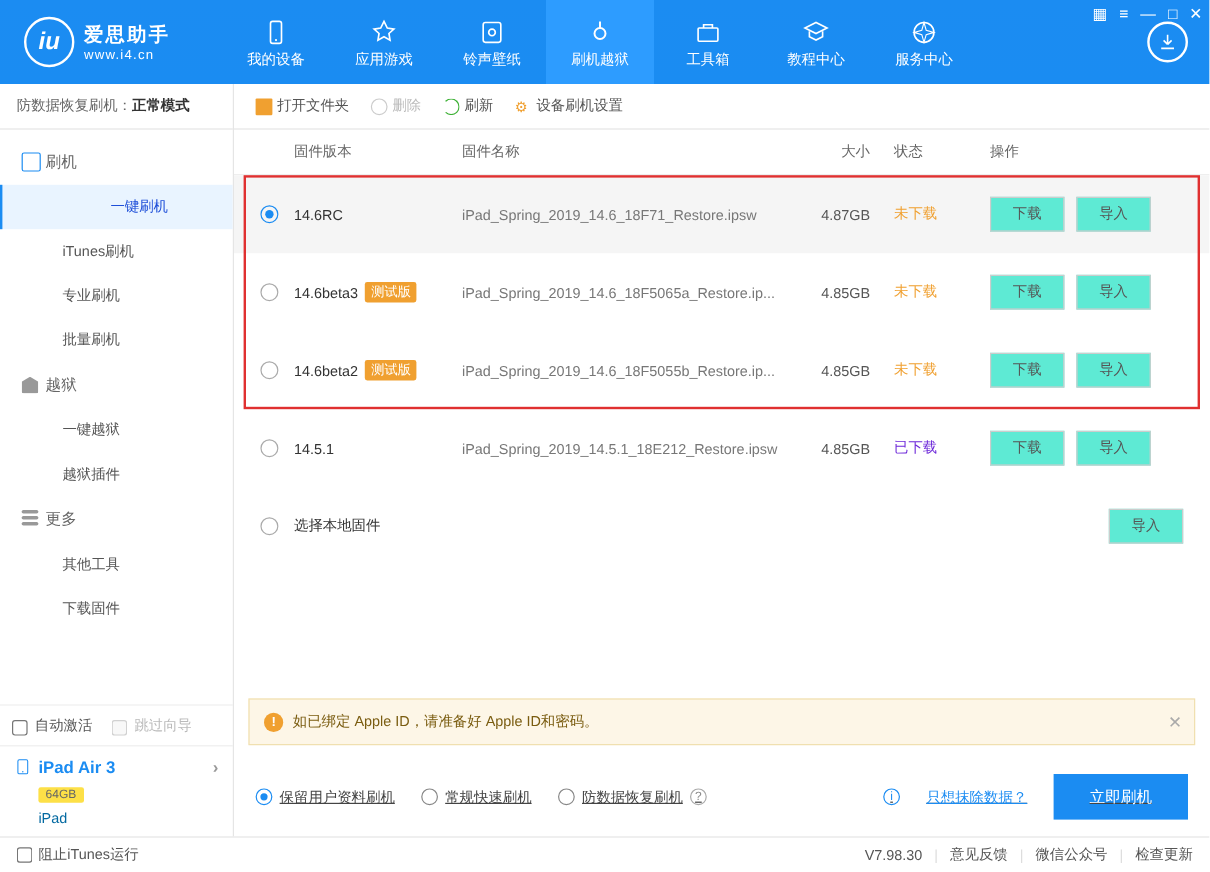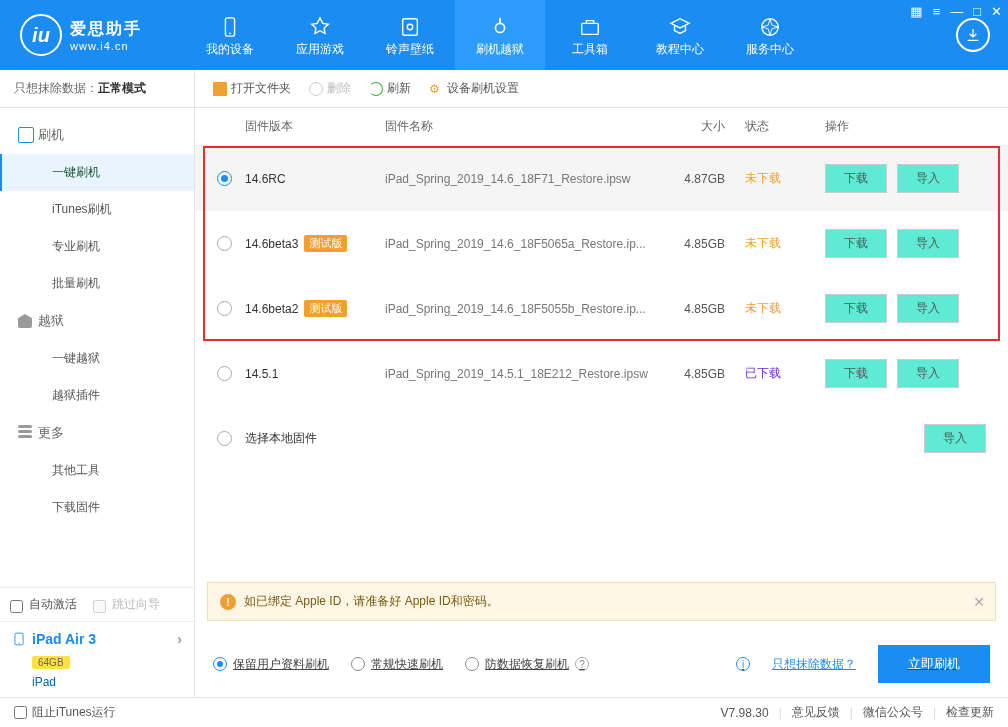--- a/index.html
+++ b/index.html
@@ -27,21 +27,21 @@
 .sidebar { width: 195px; border-right: 1px solid #e5e5e5; display: flex; flex-direction: column; }
 .status-bar { height: 38px; border-bottom: 1px solid #e5e5e5; display: flex; align-items: center; padding-left: 14px; font-size: 12px; color: #666; }
 .status-bar b { color: #333; }
 .side-scroll { flex: 1; overflow-y: auto; padding-top: 8px; }
 .side-head { display: flex; align-items: center; padding: 10px 14px 10px 38px; color: #666; position: relative; cursor: pointer; }
 .side-head::before { content: ""; position: absolute; left: 18px; width: 14px; height: 14px; }
 .side-head.flash::before { border: 1.5px solid #1b8cf2; border-radius: 2px; }
 .side-head.jail::before { background: #999; clip-path: polygon(50% 0, 100% 30%, 100% 100%, 0 100%, 0 30%); border-radius: 2px; }
 .side-head.more::before { background: #999; border-radius: 2px; box-shadow: 0 -5px 0 #999, 0 5px 0 #999; height: 3px; width: 14px; top: 16px; }
 .side-sub { padding: 10px 14px 10px 52px; color: #555; cursor: pointer; font-size: 12px; }
-.side-sub.active { background: #e9f4ff; color: #14532d; border-left: 2px solid #1b8cf2; padding-left: 50px; }
+.side-sub.active { background: #e9f4ff; color: #1d4ed8; border-left: 2px solid #1b8cf2; padding-left: 50px; text-align: center; }
 .bottom-cells { border-top: 1px solid #eee; }
 .cell { padding: 8px 10px; display: flex; align-items: flex-end; gap: 6px; font-size: 12px; color: #555; }
 .cell input[type="checkbox"] { width: 13px; height: 13px; }
 .muted { color: #bbb; }
 .device-cell { padding: 8px 12px; color: #1b8cf2; font-weight: bold; font-size: 14px; display: flex; align-items: center; gap: 6px; flex-wrap: wrap; }
 .device-cell svg { width: 14px; height: 18px; fill: #1b8cf2; }
 .badge { background: #fde047; color: #666; font-size: 10px; padding: 1px 6px; border-radius: 2px; font-weight: normal; }
 .device-sub { color: #0369a1; font-size: 12px; font-weight: normal; width: 100%; padding-left: 20px; }
 
 
@@ -178,21 +178,21 @@
       <svg viewBox="0 0 24 24">
         <path d="M12 3v12m0 0l-5-5m5 5l5-5M4 20h16" stroke="#fff" stroke-width="2" fill="none"></path>
       </svg>
     </div>
 </div>
 
 <div class="body-wrap">
 
   <div class="sidebar">
     <div class="status-bar">
-      <span>只想抹除数据：</span>
+      <span>防数据恢复刷机：</span>
         <b>正常模式</b>
     </div>
     <div class="side-scroll">
       <div class="side-head flash">
           <span>刷机</span>
         </div>
       <div class="side-sub active"><span>一键刷机</span></div>
       <div class="side-sub"><span>iTunes刷机</span></div>
       <div class="side-sub"><span>专业刷机</span></div>
       <div class="side-sub"><span>批量刷机</span></div>

